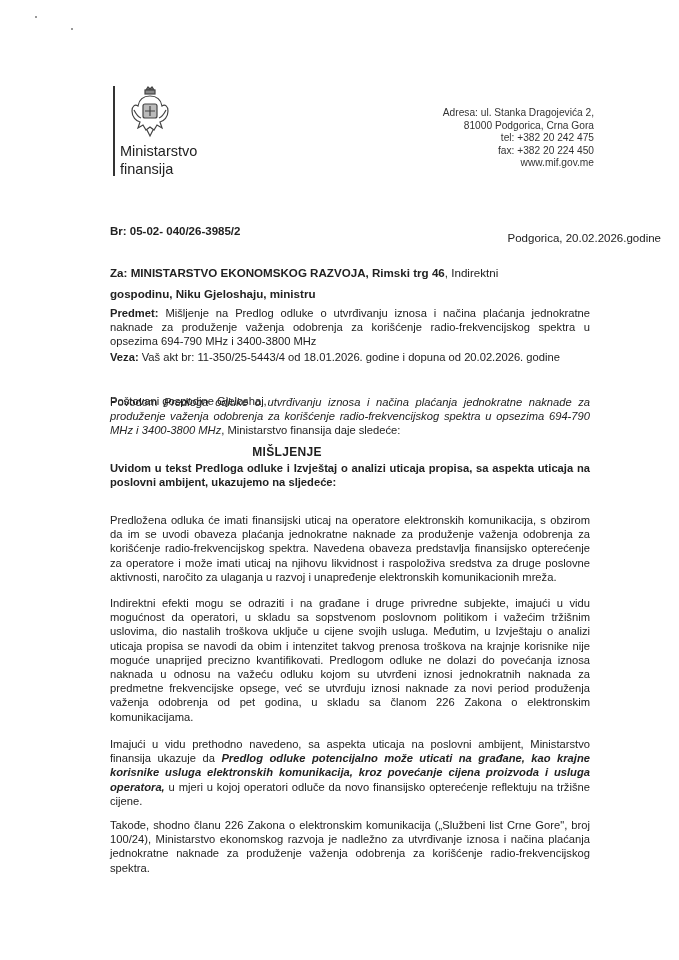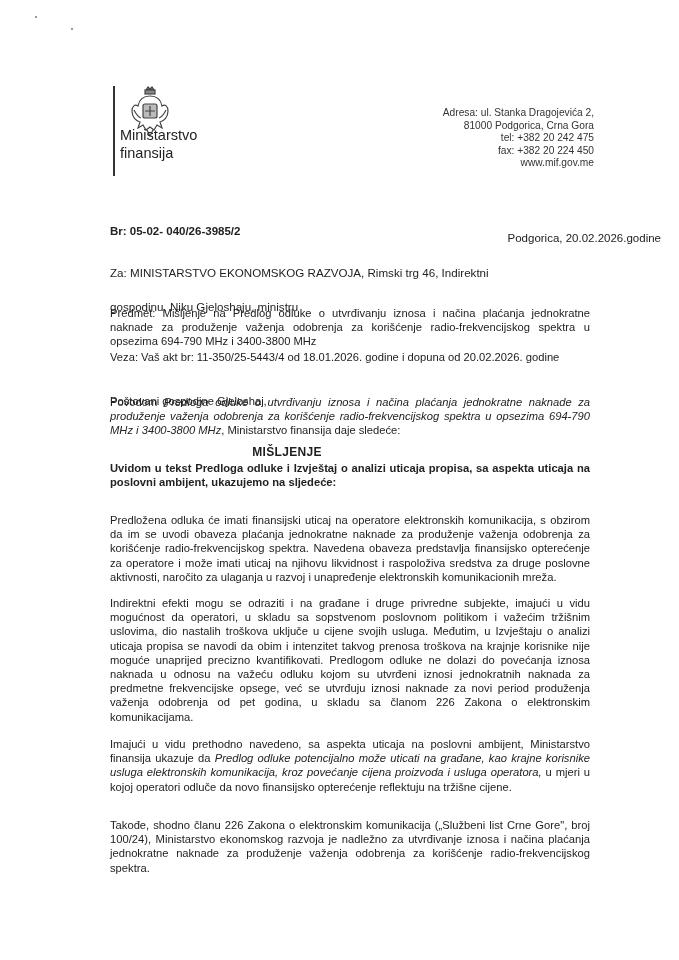--- a/index.html
+++ b/index.html
@@ -2,26 +2,26 @@
 <html><head>
 <meta charset="utf-8">
 <style>
   html, body { margin: 0; padding: 0; background: #ffffff; }
   body {
     width: 679px; height: 960px; position: relative; overflow: hidden;
     font-family: "Liberation Sans", sans-serif; color: #1e1e1e;
   }
   .vline { position: absolute; left: 113px; top: 86px; width: 1.5px; height: 90px; background: #333; }
   .crest { position: absolute; left: 129px; top: 84px; width: 42px; height: 54px; }
-  .ministry { position: absolute; left: 120px; top: 126px; font-size: 14.5px; line-height: 18px; color: #222; }
+  .ministry { position: absolute; left: 120px; top: 142px; font-size: 14.5px; line-height: 18px; color: #222; }
   .addr { position: absolute; right: 85px; top: 107px; font-size: 10.2px; line-height: 12.5px; text-align: right; color: #333; }
   .ref { position: absolute; left: 110px; top: 225px; font-size: 11.5px; color: #222; font-weight: bold; }
   .datel { position: absolute; right: 18px; top: 232px; font-size: 11.5px; color: #222; }
   .t { position: absolute; left: 110px; width: 480px; font-size: 11.2px; line-height: 14.2px; text-align: justify; color: #222; }
-  .b { font-weight: normal; margin-top: 13px; }
+  .b { font-weight: bold; }
   .i { font-style: italic; }
   .heading { position: absolute; left: 0; width: 574px; text-align: center; top: 445px; font-size: 12px; font-weight: bold; letter-spacing: 0.3px; }
   .mark { position: absolute; width: 2px; height: 2px; background: #999; }
 </style>
 </head>
 <body>
 
 <div class="mark" style="left:35px;top:16px;"></div>
 <div class="mark" style="left:71px;top:28px;"></div>
 

